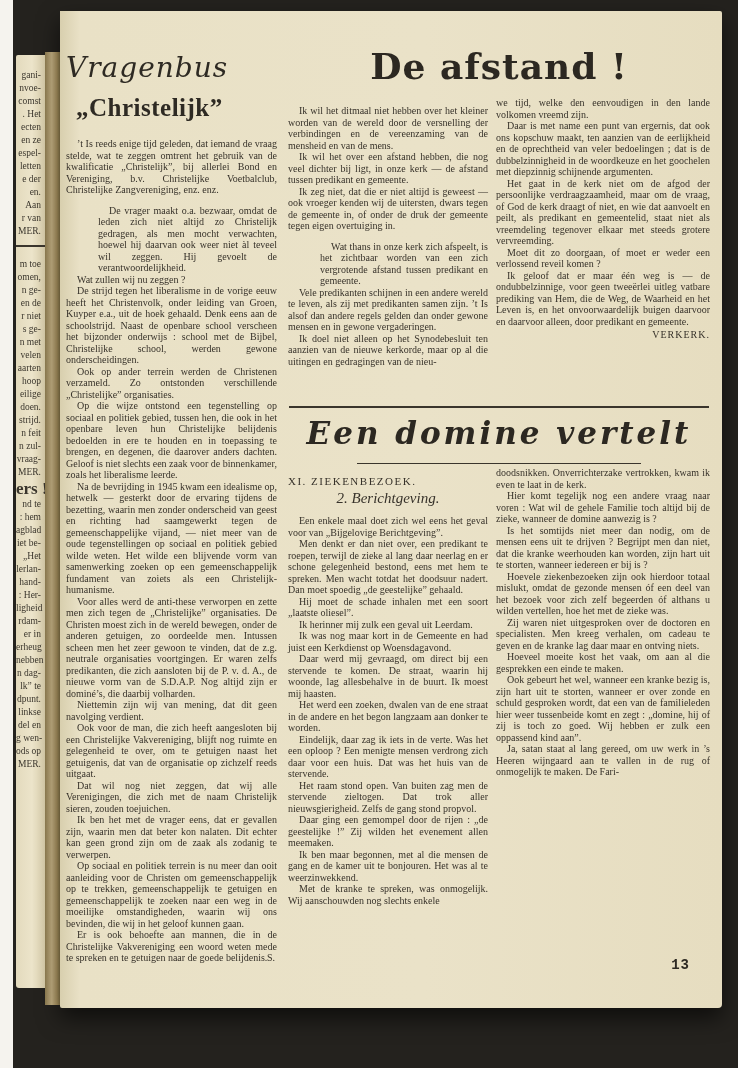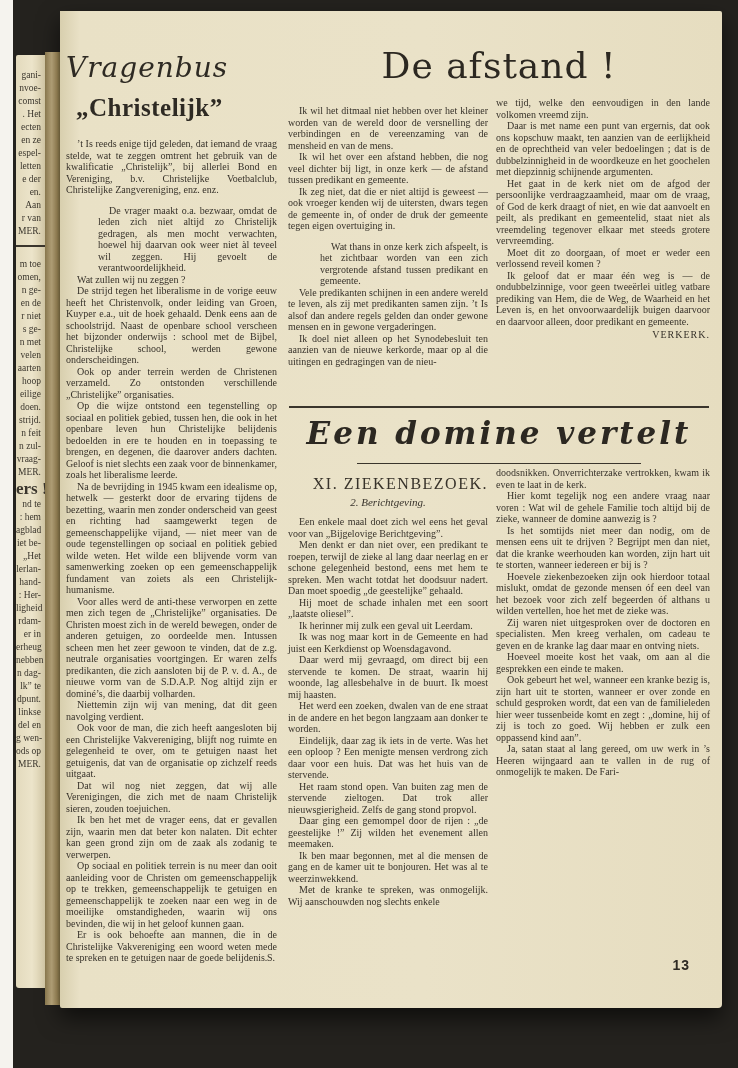--- a/index.html
+++ b/index.html
@@ -24,33 +24,33 @@
   .body p.para.gap{margin-top:9px;margin-left:32px;}
   .body p.para.noind{text-indent:0;}
   .sig{text-align:right;font-size:10px;line-height:11.5px;color:#37322a;}
   .sig-s{margin-top:-11.5px;padding-right:2px;}
   .sig-verkerk{margin-top:2px;letter-spacing:1px;}
   .col-a{position:absolute;left:6px;top:40px;width:211px;}
   .script-title{font-family:"DejaVu Serif",serif;font-style:italic;font-size:28px;letter-spacing:1px;color:#2e2a23;}
   .sans-title{font-family:Liberation Serif, serif;font-weight:bold;font-size:25px;letter-spacing:.5px;
     color:#2e2a23;margin:10px 0 16px 10px;}
   .afstand-title{position:absolute;left:228px;top:34px;width:422px;text-align:center;
-    font-family:"DejaVu Serif",serif;font-weight:normal;font-size:36px;letter-spacing:1px;color:#2c2821;}
+    font-family:"DejaVu Serif",serif;font-weight:bold;font-size:36px;letter-spacing:1px;color:#2c2821;}
   .af-c1{position:absolute;left:228px;top:94px;width:200px;}
   .af-c2{position:absolute;left:436px;top:86px;width:214px;}
   .rule-heavy{position:absolute;left:229px;top:395px;width:420px;border-top:2px solid #3a352c;}
   .domine-title{position:absolute;left:228px;top:404px;width:422px;text-align:center;
     font-family:"DejaVu Serif",serif;font-style:italic;font-weight:bold;font-size:31px;
     letter-spacing:3px;color:#2c2821;}
   .rule-thin{position:absolute;left:297px;top:452px;width:284px;border-top:1px solid #3a352c;}
   .dom-c1{position:absolute;left:228px;top:464px;width:200px;}
   .dom-c2{position:absolute;left:436px;top:456px;width:214px;}
-  .sec-head{text-align:right;font-size:16px;letter-spacing:1.5px;color:#37322a;}
-  .sec-sub{text-align:center;font-style:italic;font-size:11px;color:#37322a;margin:3px 0 8px;}
-  .page-num{position:absolute;right:32px;top:946px;font-family:Liberation Sans, sans-serif;
+  .sec-head{text-align:left;font-size:11px;letter-spacing:1.5px;color:#37322a;}
+  .sec-sub{text-align:center;font-style:italic;font-size:15px;color:#37322a;margin:3px 0 8px;}
+  .page-num{position:absolute;right:32px;top:946px;font-family:Liberation Mono, monospace;
     font-weight:bold;font-size:14px;color:#2e2a23;letter-spacing:1px;}
 </style>
 </head>
 <body>
 
 <div class="white-edge"></div>
 
 <div class="prev-page">
   <div class="strip">
       <div class="frag">gani-</div>

